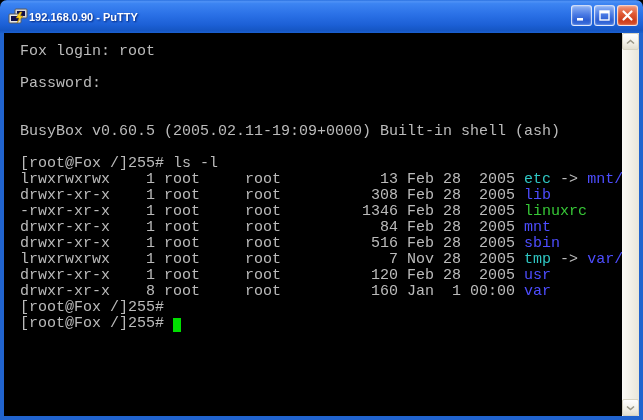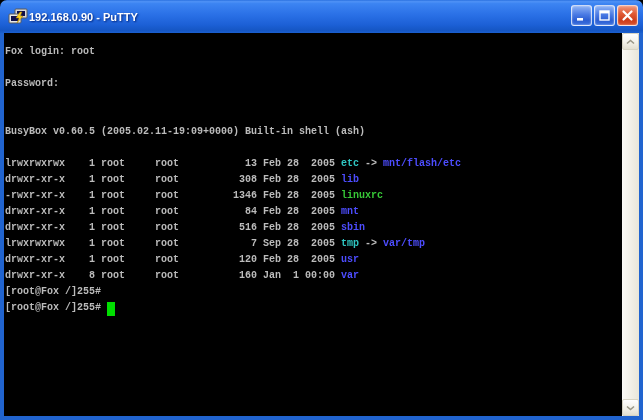--- a/index.html
+++ b/index.html
@@ -41,23 +41,23 @@
   .wbtn.close {
     background:linear-gradient(180deg,#f0977c 0%, #e05a35 40%, #cc3d1b 75%, #d8502c 100%);
     box-shadow:inset 0 0 2px rgba(255,255,255,0.5);
   }
   .client {
     display:flex; height:383px; background:#000000;
   }
   .terminal {
     flex:1; overflow:hidden;
     background:var(--background);
-    padding:11px 0 0 1px;
+    padding:11px 0 0 16px;
     font-family:"Liberation Mono","DejaVu Sans Mono",monospace;
-    font-size:10px; line-height:16px;font-weight:bold;
+    font-size:15px; line-height:16px;
   }
   .t-line { height:16px; white-space:pre; }
   .fg   { color:var(--foreground); }
   .dir  { color:var(--directory_blue); }
   .link { color:var(--symlink_cyan); }
   .exec { color:var(--executable_green); }
   .cursor {
     background:var(--cursor_green); color:var(--cursor_green);
     display:inline-block; width:8px; height:14px; vertical-align:-2px;
   }
@@ -113,26 +113,27 @@
 
   <div class="client">
     <div class="terminal" id="term">
         <div class="t-line"><span class="fg">Fox login: root</span></div>
         <div class="t-line"></div>
         <div class="t-line"><span class="fg">Password:</span></div>
         <div class="t-line"></div>
         <div class="t-line"></div>
         <div class="t-line"><span class="fg">BusyBox v0.60.5 (2005.02.11-19:09+0000) Built-in shell (ash)</span></div>
         <div class="t-line"></div>
+        <div class="t-line"><span class="fg">[root@Fox /]255# ls -l</span></div>
         <div class="t-line"><span class="fg">lrwxrwxrwx    1 root     root           13 Feb 28  2005 </span><span class="link">etc</span><span class="fg"> -&gt; </span><span class="dir">mnt/flash/etc</span></div>
         <div class="t-line"><span class="fg">drwxr-xr-x    1 root     root          308 Feb 28  2005 </span><span class="dir">lib</span></div>
         <div class="t-line"><span class="fg">-rwxr-xr-x    1 root     root         1346 Feb 28  2005 </span><span class="exec">linuxrc</span></div>
         <div class="t-line"><span class="fg">drwxr-xr-x    1 root     root           84 Feb 28  2005 </span><span class="dir">mnt</span></div>
         <div class="t-line"><span class="fg">drwxr-xr-x    1 root     root          516 Feb 28  2005 </span><span class="dir">sbin</span></div>
-        <div class="t-line"><span class="fg">lrwxrwxrwx    1 root     root            7 Sep 28  2005 </span><span class="link">tmp</span><span class="fg"> -&gt; </span><span class="dir">var/tmp</span></div>
+        <div class="t-line"><span class="fg">lrwxrwxrwx    1 root     root            7 Nov 28  2005 </span><span class="link">tmp</span><span class="fg"> -&gt; </span><span class="dir">var/tmp</span></div>
         <div class="t-line"><span class="fg">drwxr-xr-x    1 root     root          120 Feb 28  2005 </span><span class="dir">usr</span></div>
         <div class="t-line"><span class="fg">drwxr-xr-x    8 root     root          160 Jan  1 00:00 </span><span class="dir">var</span></div>
         <div class="t-line"><span class="fg">[root@Fox /]255#</span></div>
         <div class="t-line"><span class="fg">[root@Fox /]255# </span><span class="fg cursor"> </span></div>
       </div>
     <div class="scrollbar">
       <div class="sb-btn">
         <svg width="9" height="6" viewBox="0 0 9 6">
           <polyline points="1,4.5 4.5,1.5 8,4.5" fill="none" stroke="#9a9786" stroke-width="1.6"></polyline>
         </svg>

